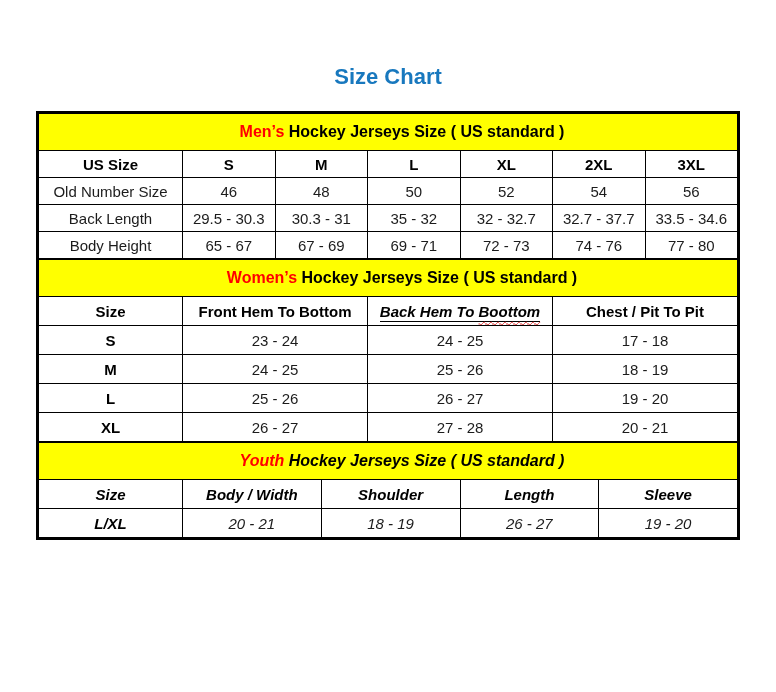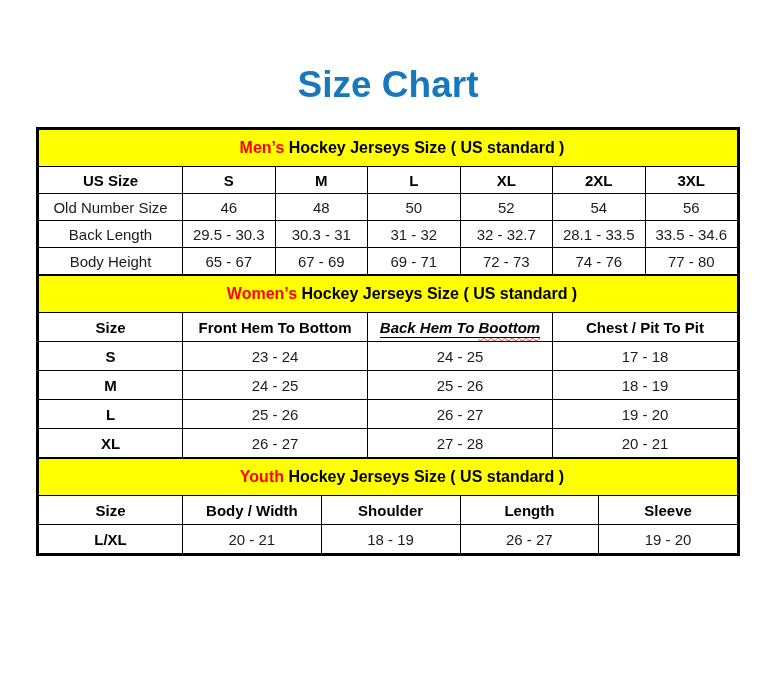--- a/index.html
+++ b/index.html
@@ -2,39 +2,39 @@
 <html><head>
 <meta charset="utf-8">
 <style>
   html,body{margin:0;padding:0;background:#ffffff;}
   .page{
     width:776px;height:692px;background:#ffffff;overflow:hidden;
     font-family:"Liberation Sans",sans-serif;
   }
   .title{
     margin:0;padding-top:64px;text-align:center;
-    font-size:37px;font-weight:bold;color:#1878BE;
+    font-size:22px;font-weight:bold;color:#1878BE;
   }
   .chart{
     width:700px;margin:21px auto 0 auto;border:2px solid #000;
   }
   table.tbl{width:100%;border-collapse:collapse;table-layout:fixed;}
   .tbl td,.tbl th{
     border:1px solid #000;text-align:center;vertical-align:middle;
     font-size:15px;color:#1c1c1c;padding:0 2px;overflow:hidden;white-space:nowrap;
   }
   .tbl th{font-weight:bold;color:#000;}
   .tbl .band{
     background:#FFFF00;font-weight:bold;font-size:16px;color:#000;height:36px;
   }
   .hl{color:#FF0000;padding-left:28px;}
   col.c0{width:144px;}
   .men td,.men th{height:26px;}
   .women td,.women th{height:28px;margin-top:19px;}
-  .youth td,.youth th{height:28px;}
+  .youth td,.youth th{height:28px;font-style:italic;}
   .rowlabel{font-weight:normal;color:#1c1c1c;}
   .ul{border-bottom:1.5px solid #000;padding-bottom:1px;font-style:italic;}
   .wavy{text-decoration:underline wavy #E03636 1px;text-underline-offset:4px;}
 </style>
 </head>
 <body>
 
 <div class="page">
 
   <h1 class="title">Size Chart</h1>
@@ -70,23 +70,23 @@
           <td>48</td>
           <td>50</td>
           <td>52</td>
           <td>54</td>
           <td>56</td>
         </tr>
         <tr>
           <td class="rowlabel">Back Length</td>
           <td>29.5 - 30.3</td>
           <td>30.3 - 31</td>
-          <td>31 - 32</td>
+          <td>35 - 32</td>
           <td>32 - 32.7</td>
-          <td>28.1 - 33.5</td>
+          <td>32.7 - 37.7</td>
           <td>33.5 - 34.6</td>
         </tr>
         <tr>
           <td class="rowlabel">Body Height</td>
           <td>65 - 67</td>
           <td>67 - 69</td>
           <td>69 - 71</td>
           <td>72 - 73</td>
           <td>74 - 76</td>
           <td>77 - 80</td>

